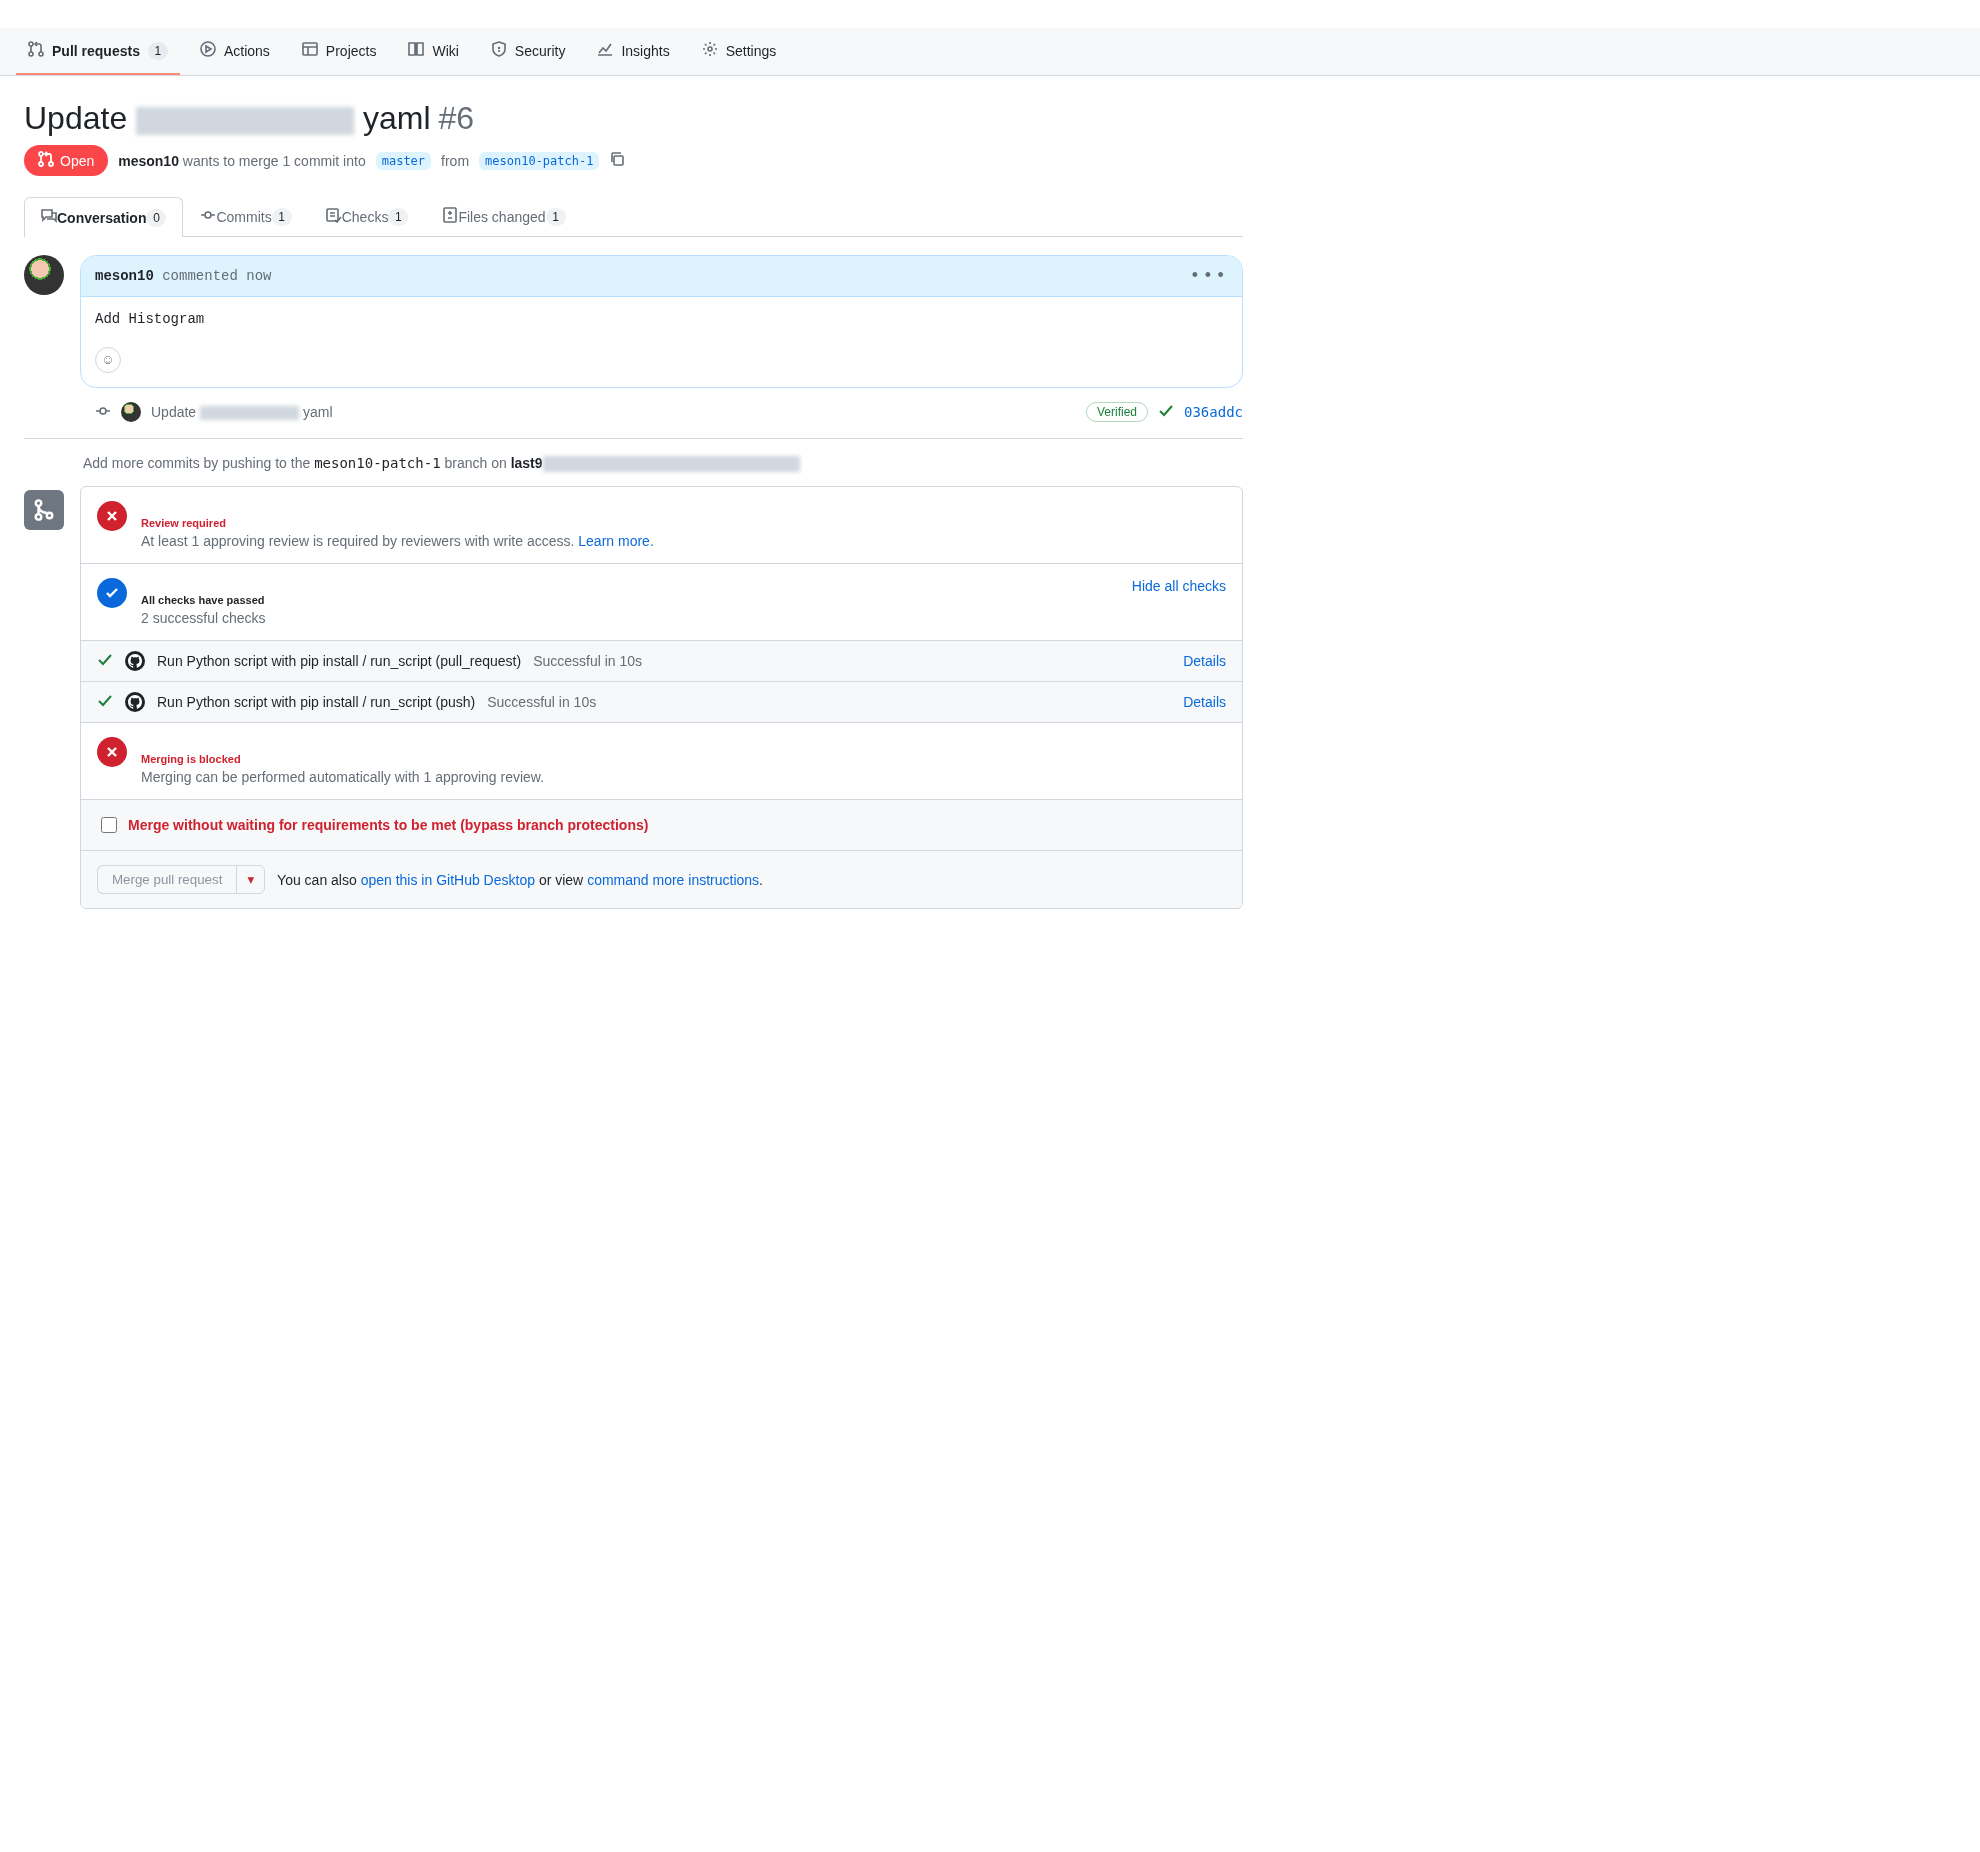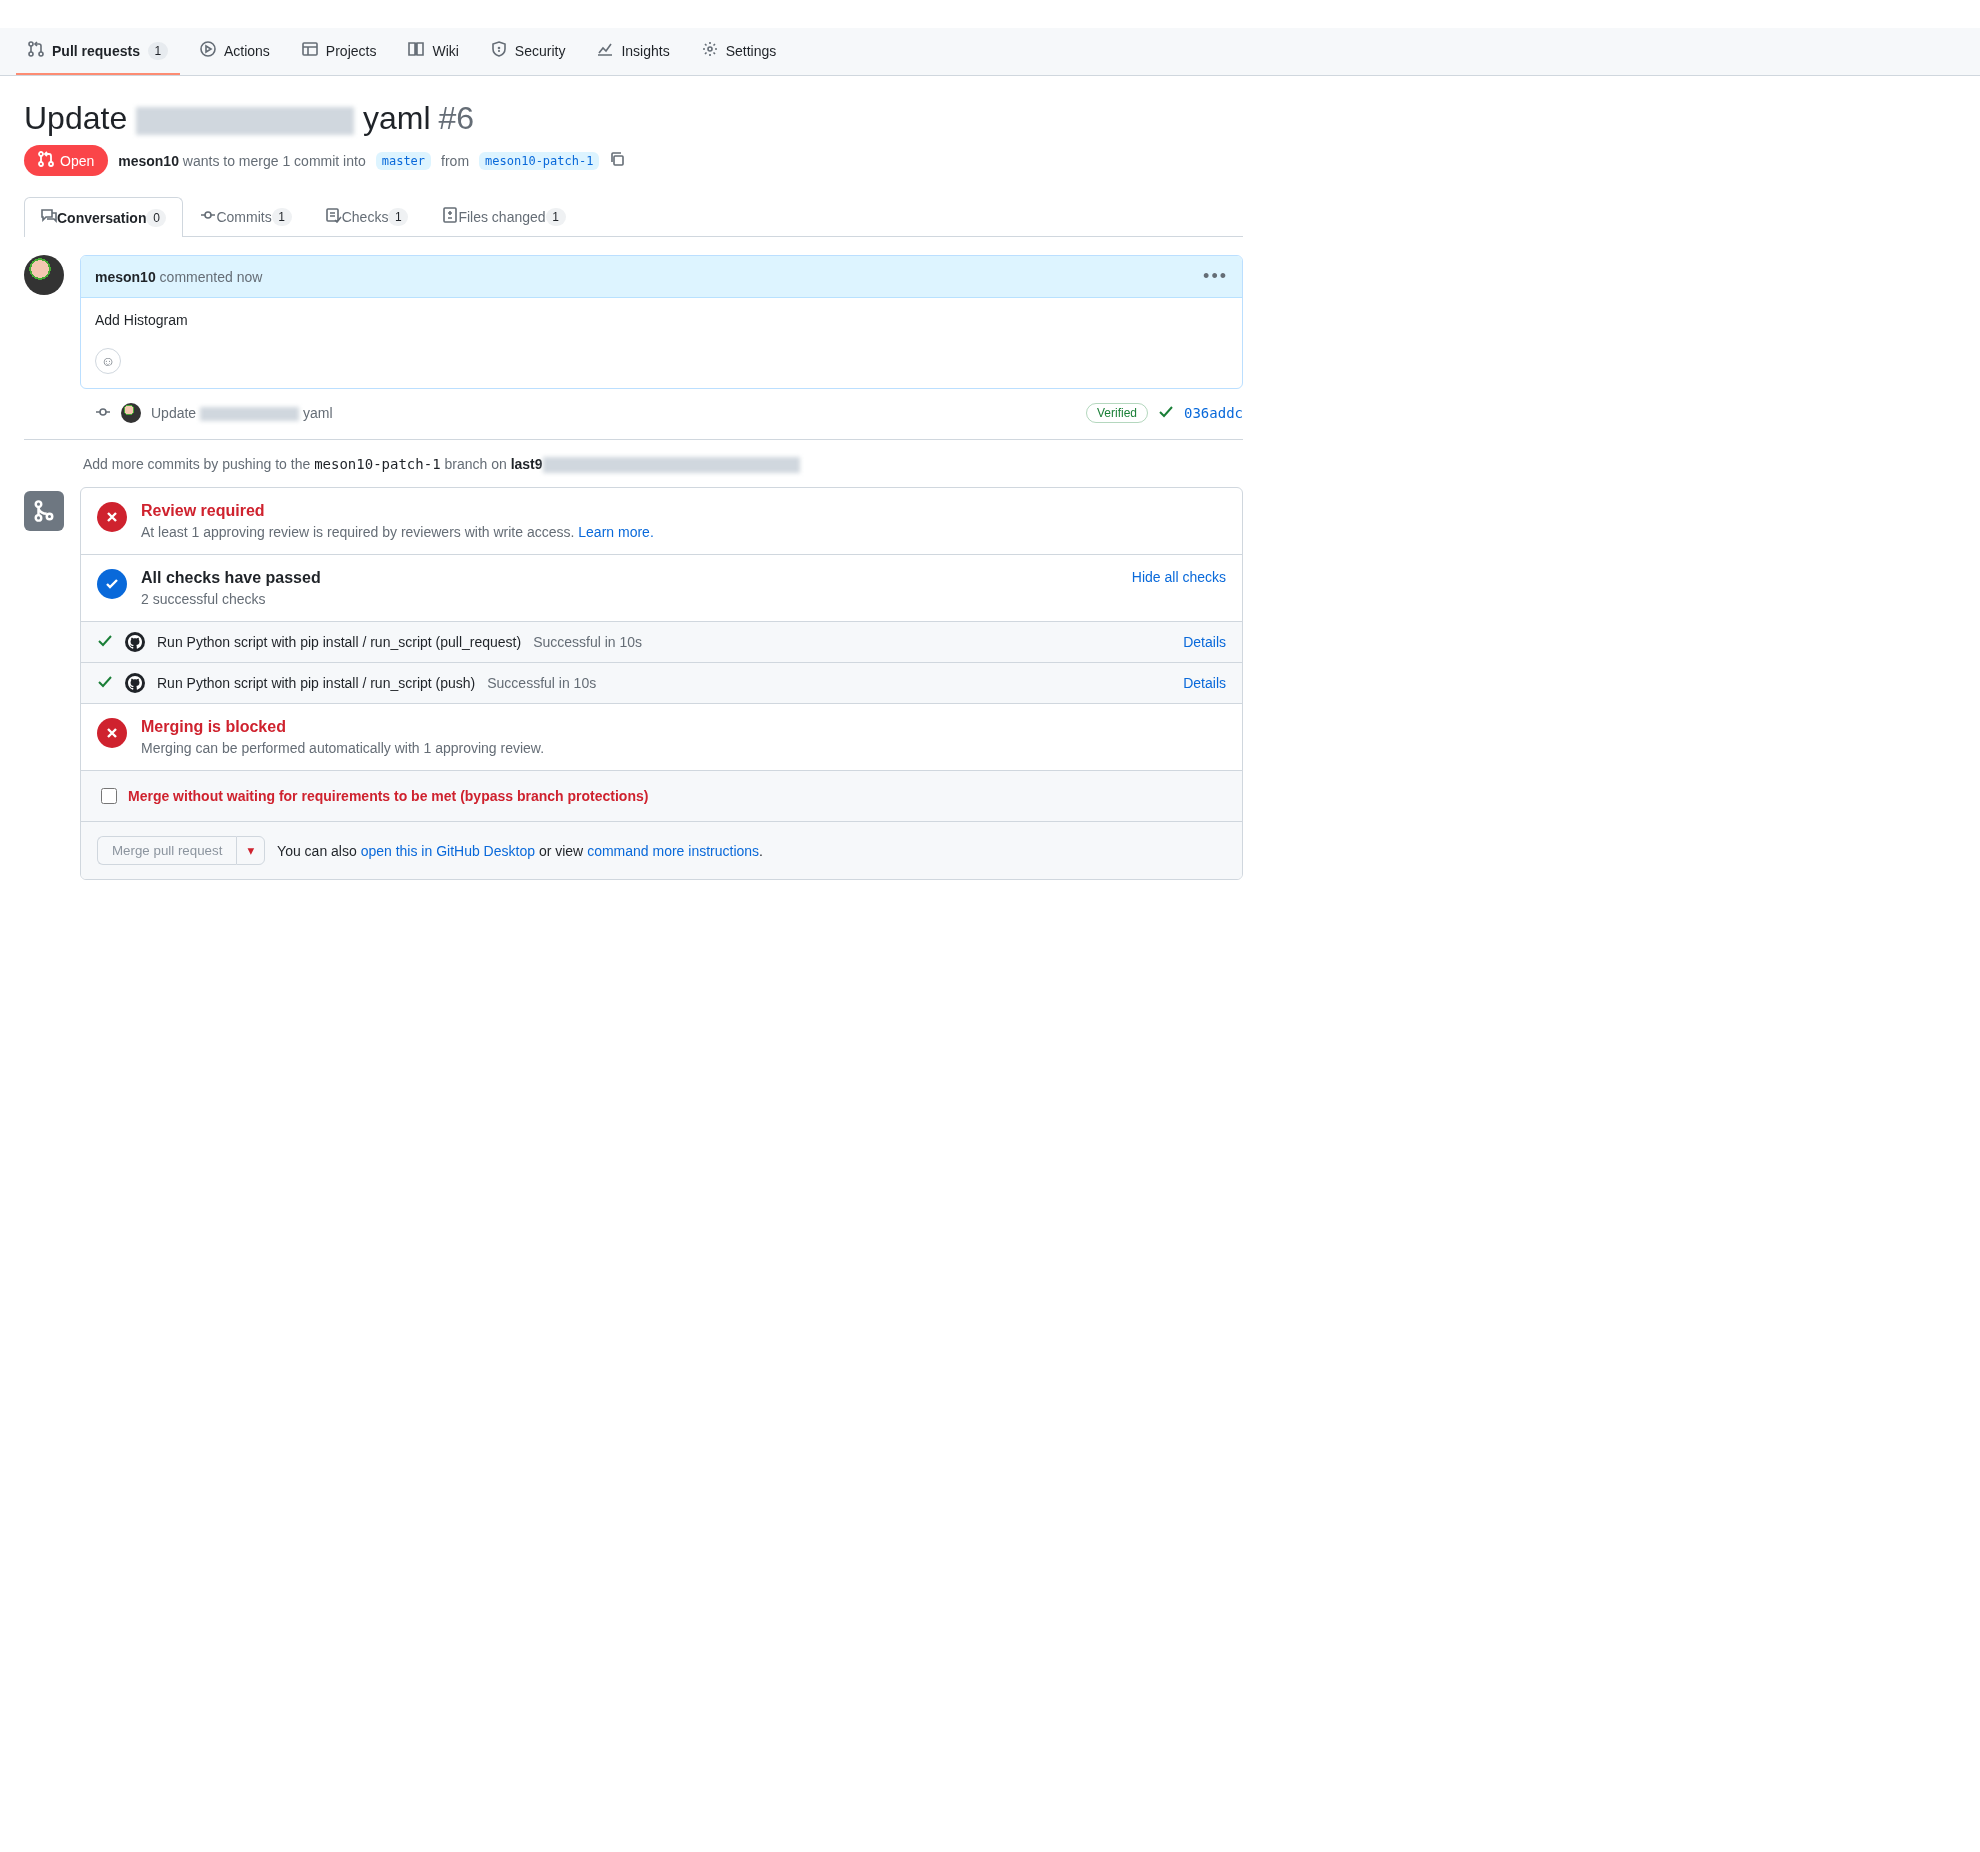--- a/index.html
+++ b/index.html
@@ -79,21 +79,21 @@
     background:#fff; border-color:#d0d7de; color:#1f2328; font-weight:600;
     position:relative; top:1px;
   }
   .pr-tab svg { width:16px; height:16px; fill:none; stroke:#656d76; stroke-width:1.6;}
   .timeline { display:flex; gap:16px; margin-top: 18px; }
   .avatar {
     width: 40px; height:40px; border-radius:50%; background: radial-gradient(circle at 40% 35%, #f4c7b0 0 25%, #4a3 25% 30%, #333 30% 100%);
     flex-shrink:0;
   }
   .avatar.small { width:20px; height:20px; }
-  .comment-box { flex:1; border:1px solid #54aeff66; border-radius:6px; overflow:hidden; position:relative; }
+  .comment-box { flex:1; border:1px solid #54aeff66; border-radius:16px; overflow:hidden; position:relative;font-family:Liberation Mono, monospace; }
   .comment-box::before {
     content:""; position:absolute; left:-8px; top:12px; width:0; height:0;
     border-top:8px solid transparent; border-bottom:8px solid transparent; border-right:8px solid #ddf4ff;
   }
   .comment-header {
     background:#ddf4ff; padding:10px 14px; display:flex; align-items:center; justify-content:space-between;
     border-bottom:1px solid #54aeff44;
   }
   .comment-header .who strong { color:#1f2328; }
   .comment-header .who { color:#656d76; }
@@ -132,21 +132,21 @@
     border-top:8px solid transparent; border-bottom:8px solid transparent; border-right:8px solid #d0d7de;
   }
   .merge-section { padding: 14px 16px; display:flex; gap:14px; align-items:flex-start; border-bottom:1px solid #d0d7de;}
   .merge-section:last-child { border-bottom:none; }
   .status-circle {
     width:30px; height:30px; border-radius:50%; display:flex; align-items:center; justify-content:center; flex-shrink:0;
   }
   .status-circle.red { background:#cf222e; color:#fff;}
   .status-circle.blue { background:#0969da; color:#fff;}
   .status-circle svg { width:16px; height:16px; stroke:#fff; fill:none; stroke-width:2.4;}
-  .merge-section h3 { margin:0 0 4px 0; font-size:16px; }
+  .merge-section h3 { margin:16px 0 4px 0; font-size:11px; }
   .merge-section h3.red { color:#cf222e; }
   .merge-section p { margin:0; color:#656d76; }
   .link { color:#0969da; cursor:pointer; }
   .hide-checks { margin-left:auto; color:#0969da; cursor:pointer; font-weight:500;}
   .check-row {
     display:flex; align-items:center; gap:12px; padding:10px 16px; border-bottom:1px solid #d0d7de; background:#f6f8fa;
   }
   .check-row .ok svg { width:16px; height:16px; stroke:#1a7f37; fill:none; stroke-width:2;}
   .gh-logo { width:20px; height:20px; background:#1f2328; border-radius:50%; display:flex; align-items:center; justify-content:center; flex-shrink:0;}
   .gh-logo svg { width:14px; height:14px; fill:#fff;}

